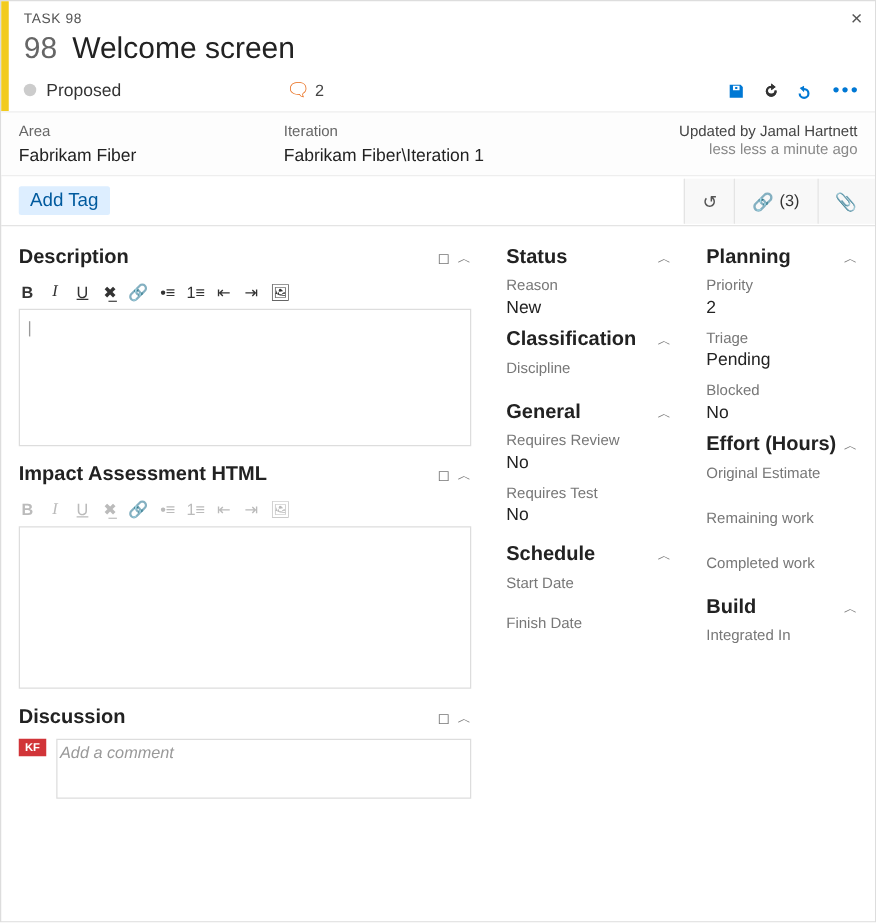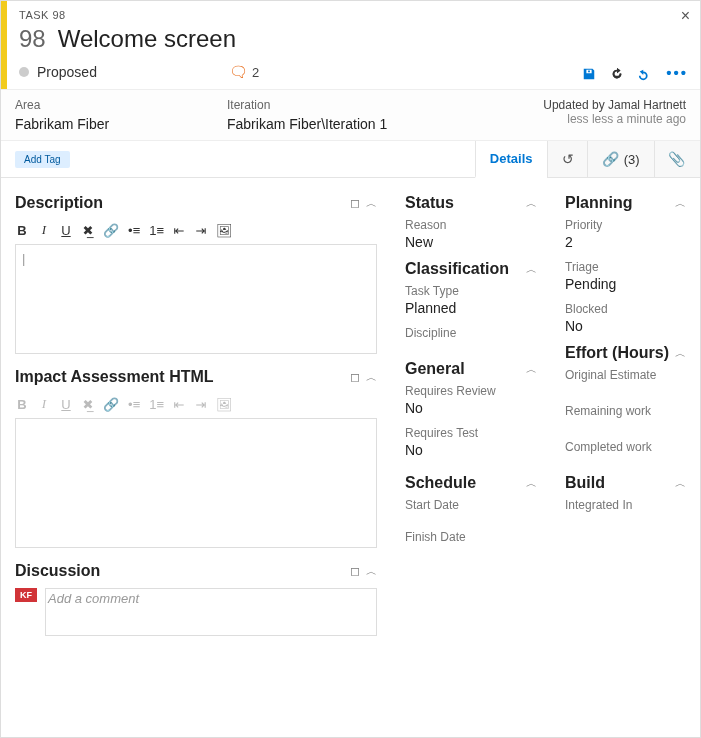--- a/index.html
+++ b/index.html
@@ -31,21 +31,21 @@
   .cb-col1 { width: 212px; }
   .cb-col2 { flex: 1; }
   .cb-col3 { width: 200px; text-align: right; }
   .cb-label { font-size: 12px; color: #666; margin-bottom: 4px; }
   .cb-val { font-size: 14px; color: #222; }
   .updated-by { font-size: 12px; color: #444; }
   .updated-when { font-size: 12px; color: #888; }
   
   .tag-tab-row { display: flex; align-items: center; border-bottom: 1px solid #e4e4e4; }
   .tag-area { padding: 8px 14px; }
-  .add-tag { background: #def; color: #005a9e; font-size: 10px; padding: 3px 9px; border-radius: 2px; display: inline-block; cursor: pointer; }
+  .add-tag { background: #def; color: #005a9e; font-size: 15px; padding: 3px 9px; border-radius: 2px; display: inline-block; cursor: pointer; }
   .tabs { margin-left: auto; display: flex; }
   .tab { padding: 10px 14px; border-left: 1px solid #e4e4e4; background: #f8f8f8; cursor: pointer; display:flex; align-items:center; gap:4px;}
   .tab.active { background: #fff; border-top: 0; border-bottom: 2px solid #fff; margin-bottom: -1px; color: #0078d4; font-weight: 600; }
   .tab .ico { font-size: 14px; color: #555; }
   
   .body3 { display: flex; flex: 1; overflow: hidden; }
   .col { padding: 10px 14px; }
   .col-left { width: 390px; }
   .col-mid { width: 160px; }
   .col-right { flex: 1; }
@@ -128,21 +128,20 @@
       <div class="updated-by">Updated by Jamal Hartnett</div>
       <div class="updated-when">less less a minute ago</div>
     </div>
   </div>
 
   <div class="tag-tab-row">
     <div class="tag-area">
       <span class="add-tag">Add Tag</span>
     </div>
     <div class="tabs">
-      <div class="tab active">Details</div>
       <div class="tab">
           <span class="ico hist-ico">↻</span>
         </div>
       <div class="tab">
           <span class="ico">🔗</span>
           <span>(3)</span>
         </div>
       <div class="tab">
           <span class="ico">📎</span>
         </div>
@@ -218,24 +217,20 @@
           <div class="f-val">New</div>
         </div>
 
       <div class="sec-head">
           <div class="sec-title">Classification</div>
           <div class="sec-ctrls">
             <span class="chev">︿</span>
           </div>
         </div>
       <div class="field">
-          <div class="f-label">Task Type</div>
-          <div class="f-val">Planned</div>
-        </div>
-      <div class="field">
           <div class="f-label">Discipline</div>
         </div>
 
       <div class="sec-head" style="margin-top:20px">
           <div class="sec-title">General</div>
           <div class="sec-ctrls">
             <span class="chev">︿</span>
           </div>
         </div>
       <div class="field">

